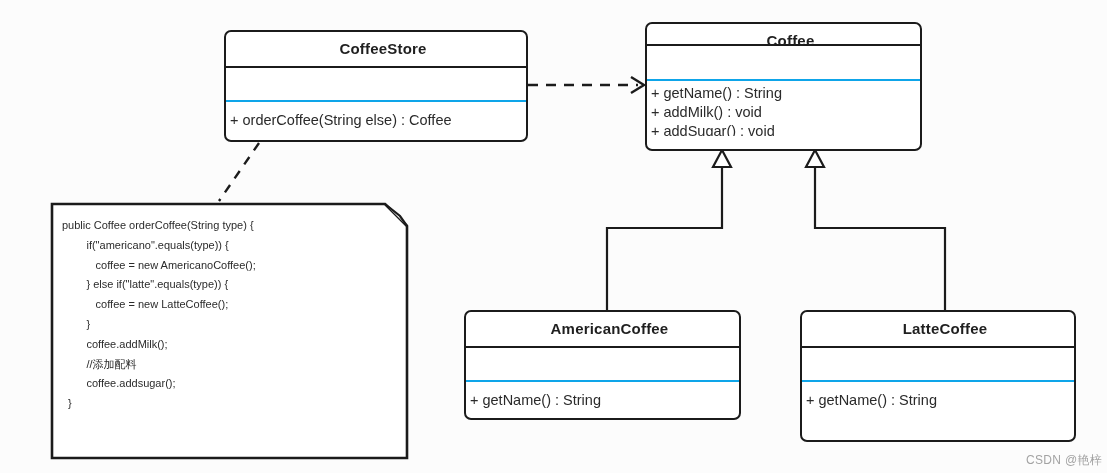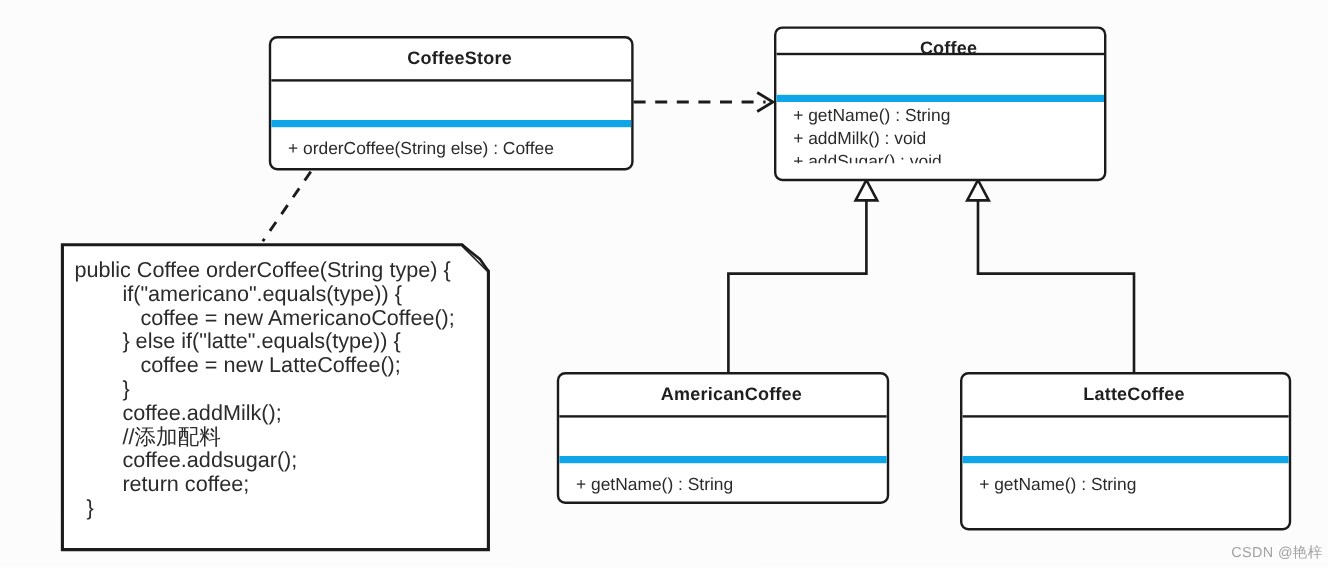--- a/index.html
+++ b/index.html
@@ -33,24 +33,24 @@
     font-size: 15px;
     text-align: center;
     letter-spacing: 0.2px;
     padding-left: 14px;
   }
   .uml-attrs {
     border-top: 2px solid #1b1b1b;
     box-sizing: border-box;
   }
   .uml-methods {
-    border-top: 6px solid #0ea5e9;
+    border-top: 2px solid #0ea5e9;
     box-sizing: border-box;
     font-size: 14.5px;
-    padding-left: 14px;
+    padding-left: 4px;
     overflow: hidden;
   }
   .uml-method-line {
     white-space: pre;
     line-height: 19px;
     color: #2a2a2a;
   }
   
   #class-coffeestore { left: 224px; top: 30px; width: 304px; height: 112px; }
   #class-coffeestore .uml-title   { height: 34px; line-height: 34px; }
@@ -68,21 +68,21 @@
   #class-americancoffee .uml-attrs, #class-lattecoffee .uml-attrs     { height: 34px; }
   #class-americancoffee .uml-methods, #class-lattecoffee .uml-methods { height: 38px; padding-top: 9px; }
 
   #code-note-text {
     position: absolute;
     z-index: 2;
     left: 62px;
     top: 216px;
     width: 336px;
     height: 238px;
-    font-size: 18px;
+    font-size: 11px;
     overflow: hidden;
   }
   .code-line {
     white-space: pre;
     line-height: 19.8px;
     color: #2b2b2b;
   }
   #watermark {
     position: absolute;
     z-index: 3;
@@ -161,19 +161,18 @@
   <div id="code-note-text">
     <div class="code-line">public Coffee orderCoffee(String type) {</div>
     <div class="code-line">        if("americano".equals(type)) {</div>
     <div class="code-line">           coffee = new AmericanoCoffee();</div>
     <div class="code-line">        } else if("latte".equals(type)) {</div>
     <div class="code-line">           coffee = new LatteCoffee();</div>
     <div class="code-line">        }</div>
     <div class="code-line">        coffee.addMilk();</div>
     <div class="code-line">        //添加配料</div>
     <div class="code-line">        coffee.addsugar();</div>
-    <div class="code-line">        return coffee;</div>
     <div class="code-line">  }</div>
   </div>
 
   <div id="watermark">CSDN @艳梓</div>
 
 </div>
 
 </body></html>

